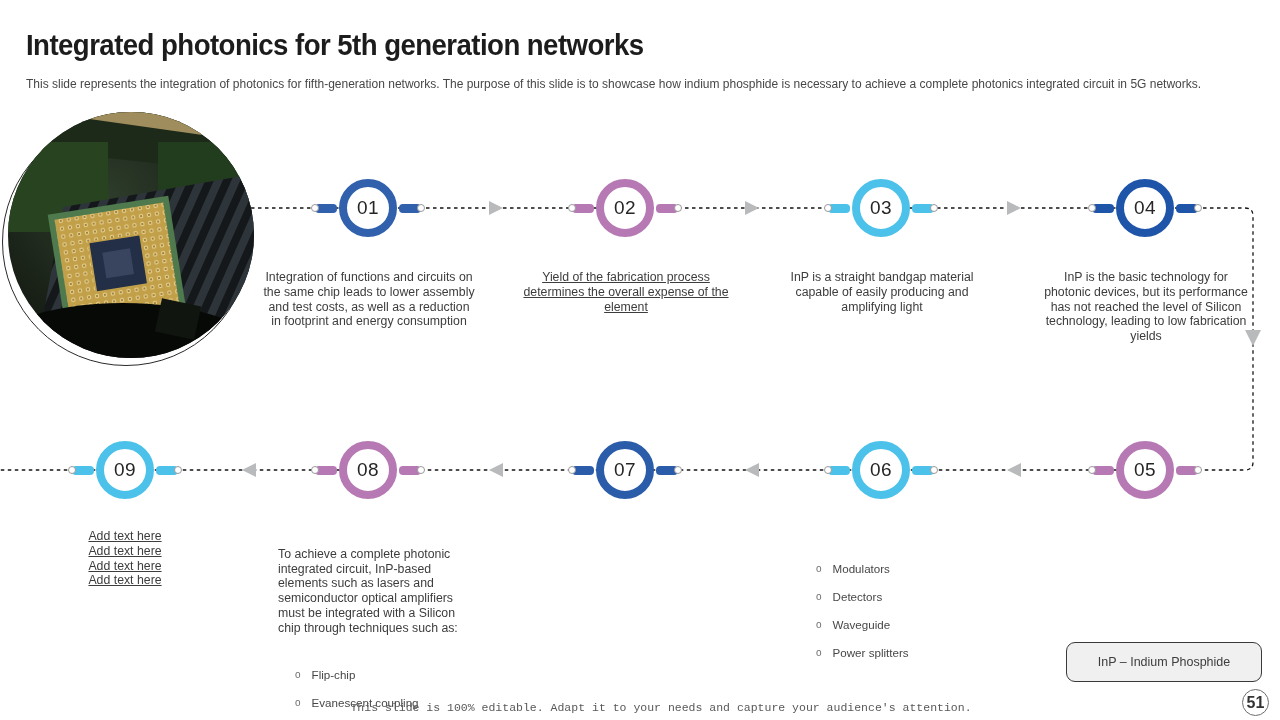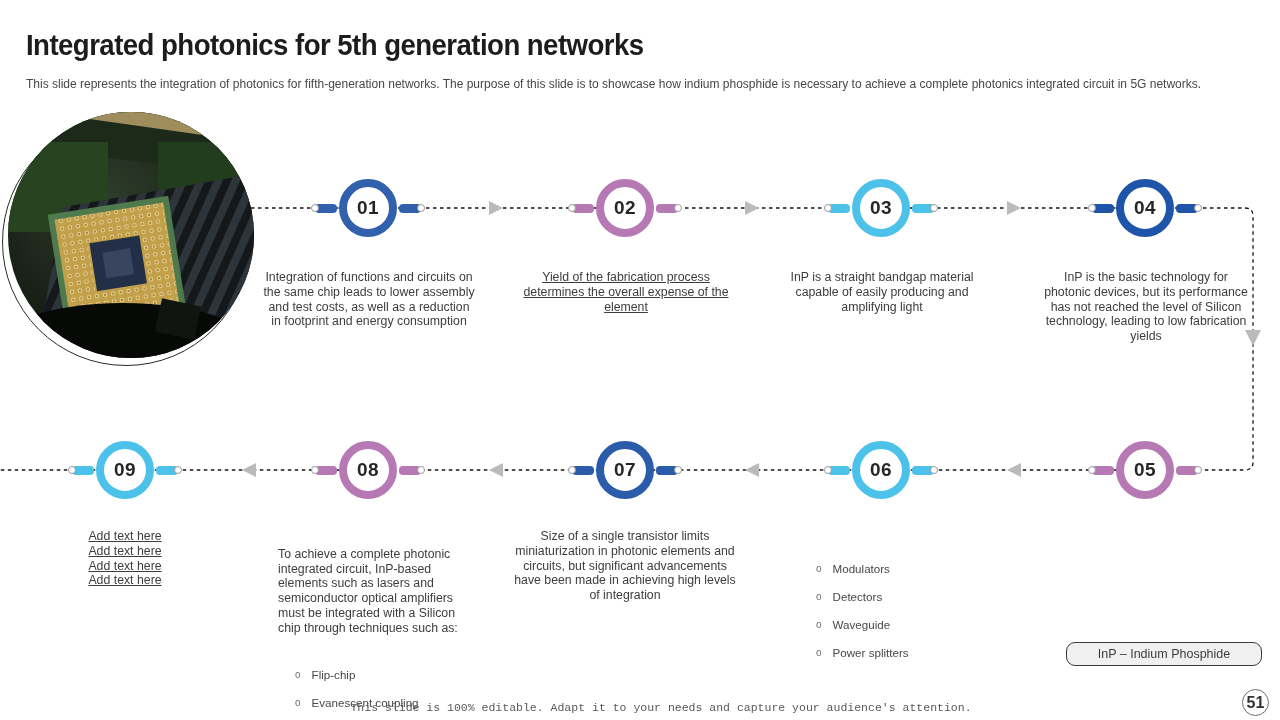--- a/index.html
+++ b/index.html
@@ -15,21 +15,21 @@
   .photo{position:absolute;left:8px;top:112px;width:246px;height:246px;border-radius:50%;overflow:hidden;}
   .photo svg{display:block;}
 
   
   .flow{position:absolute;left:0;top:0;}
 
   
   .milestone{position:absolute;width:58px;height:58px;}
   .ring{width:58px;height:58px;box-sizing:border-box;border:8px solid var(--c,#2c5aa8);
         border-radius:50%;background:#fff;display:flex;align-items:center;justify-content:center;}
-  .num{font-size:19px;font-weight:700;color:#262626;letter-spacing:.5px;}
+  .num{font-size:19px;font-weight:400;color:#262626;letter-spacing:.5px;}
   .stub{position:absolute;top:50%;margin-top:-4.5px;width:22px;height:9px;border-radius:4px;background:var(--c,#2c5aa8);}
   .stub.left{left:-24px;}
   .stub.right{right:-24px;}
   .knob{position:absolute;top:50%;transform:translateY(-50%);width:8px;height:8px;box-sizing:border-box;
         background:#fff;border:1.5px solid #9a9a9a;border-radius:50%;}
   .stub.left .knob{left:-4px;}
   .stub.right .knob{right:-4px;}
 
   
   .desc{position:absolute;font-size:12.3px;line-height:1.2;color:#3d3d3d;text-align:center;white-space:pre-line;margin-top:16px;}
@@ -53,21 +53,21 @@
   .m1{left:339px;top:179px;}
   .m2{left:596px;top:179px;}
   .m3{left:852px;top:179px;}
   .m4{left:1116px;top:179px;}
   .m5{left:1116px;top:441px;}
   .m6{left:852px;top:441px;}
   .m7{left:596px;top:441px;}
   .m8{left:339px;top:441px;}
   .m9{left:96px;top:441px;}
 
-  .tag{position:absolute;left:1066px;top:642px;width:196px;height:24px;box-sizing:border-box;
+  .tag{position:absolute;left:1066px;top:642px;width:196px;height:40px;box-sizing:border-box;
        background:#f0f0f0;border:1.6px solid #3a3a3a;border-radius:9px;
        display:flex;align-items:center;justify-content:center;font-size:12.5px;color:#3d3d3d;}
 
   .footer{position:absolute;left:0;right:0;top:701px;text-align:center;font-size:11.5px;color:#595959;font-family:Liberation Mono, monospace;}
   .pagenum{position:absolute;left:1242px;top:689px;width:27px;height:27px;box-sizing:border-box;
            border:1px solid #6e6e6e;border-radius:50%;display:flex;align-items:center;justify-content:center;
            font-size:16px;font-weight:700;color:#333;text-align:right;}
 </style>
 </head>
 <body>
@@ -216,21 +216,20 @@
     <div class="stub left">
         <i class="knob"></i>
       </div>
     <div class="ring">
         <span class="num">07</span>
       </div>
     <div class="stub right">
         <i class="knob"></i>
       </div>
   </div>
-  <div class="desc d7">Size of a single transistor limits miniaturization in photonic elements and circuits, but significant advancements have been made in achieving high levels of integration</div>
 
   <div class="milestone m8" style="--c: #b679b4;">
     <div class="stub left">
         <i class="knob"></i>
       </div>
     <div class="ring">
         <span class="num">08</span>
       </div>
     <div class="stub right">
         <i class="knob"></i>

